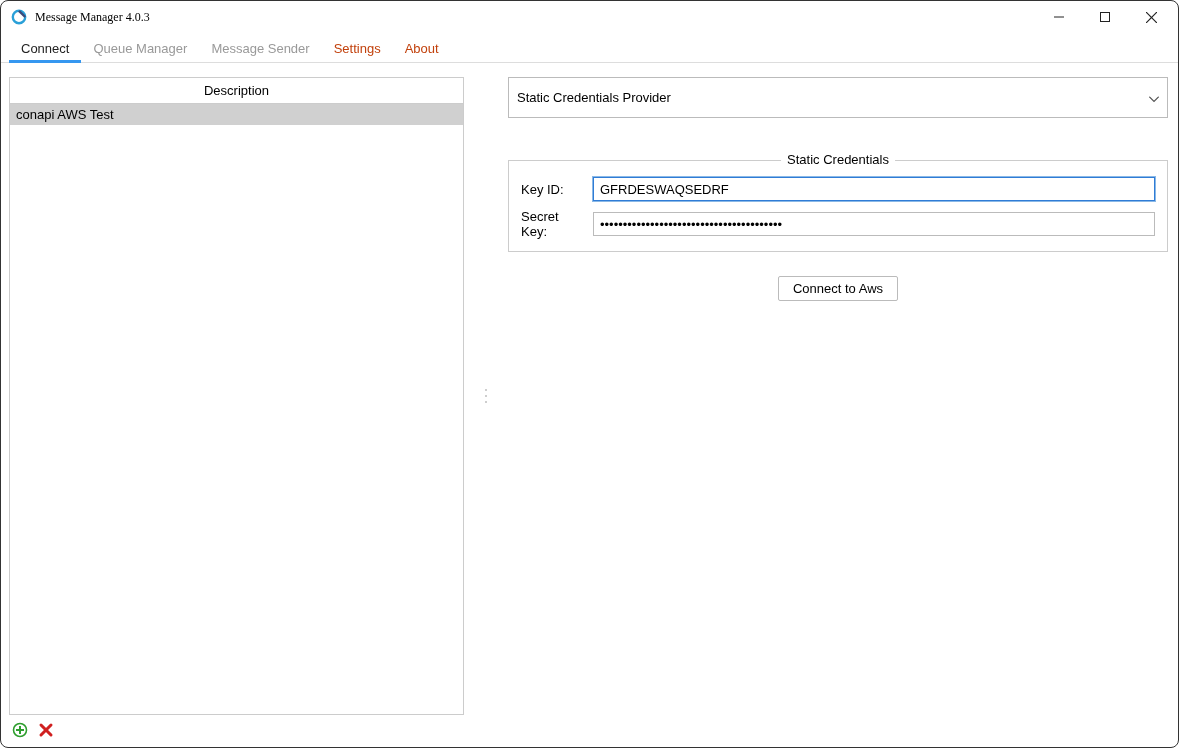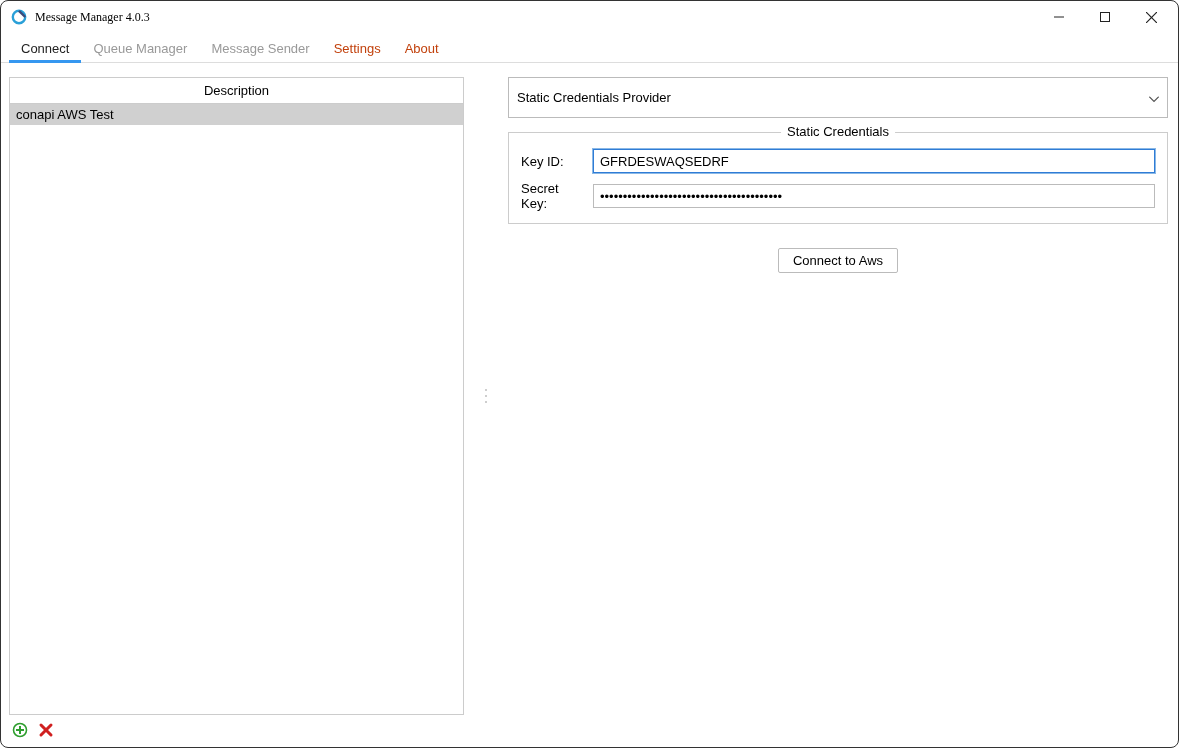--- a/index.html
+++ b/index.html
@@ -118,20 +118,21 @@
       background: #fff;
       cursor: pointer;
     }
     .combo .arrow {
       position: absolute; right: 8px; top: 50%; transform: translateY(-50%);
     }
     .fieldset {
       border: 1px solid #ccc;
       padding: 16px 12px 12px;
       position: relative;
+      margin-top: 28px;
     }
     .fieldset .legend {
       position: absolute;
       top: -9px; left: 50%; transform: translateX(-50%);
       background: #fff;
       padding: 0 6px;
       font-size: 13px;
     }
     .form-row {
       display: flex;

